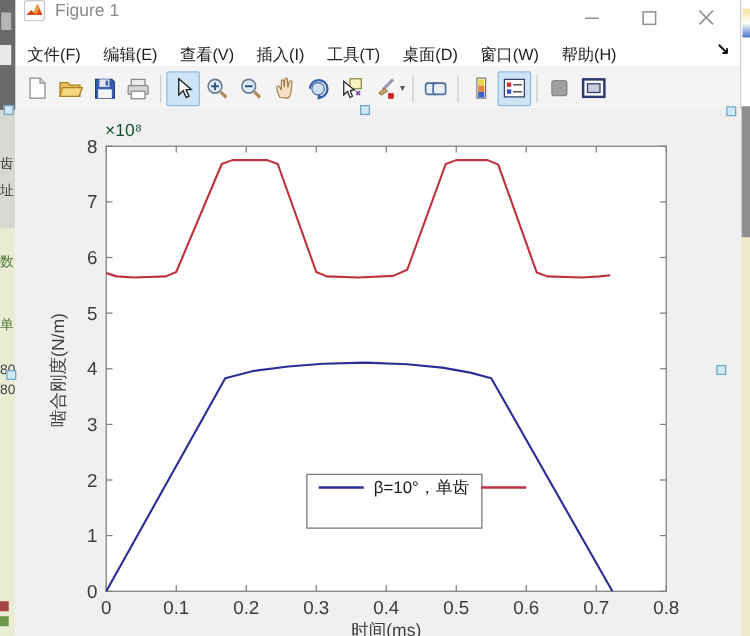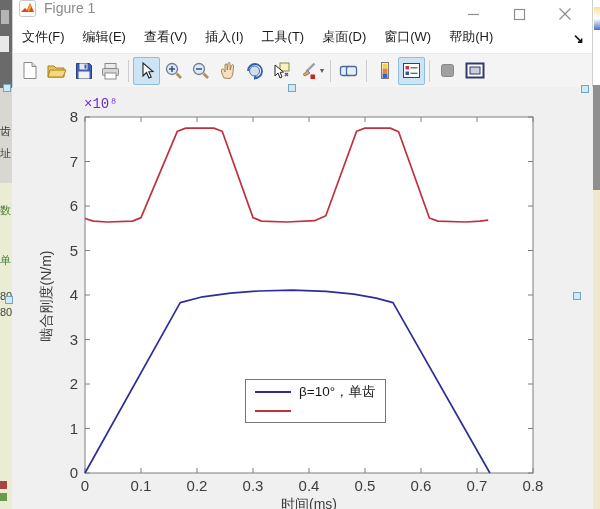--- a/index.html
+++ b/index.html
@@ -9,43 +9,43 @@
   .bg-strip{position:absolute;z-index:0;}
   .frag{position:absolute;font-size:11px;line-height:11px;z-index:1;}
   
   .fig-window{position:absolute;left:12px;top:0;width:581px;height:509px;background:#ffffff;
               border-left:1px solid #cfcfcf;border-right:1px solid #cfcfcf;box-sizing:border-box;z-index:2;}
   .titlebar{height:28px;background:#ffffff;display:flex;align-items:flex-start;position:relative;}
   .app-icon{width:17px;height:17px;margin-left:6px;}
   .title-text{margin-left:8px;font-size:14px;color:#8a8a8a;}
   .win-btns{position:absolute;right:4px;top:0;height:28px;display:flex;}
   .wbtn{width:46px;height:28px;display:flex;align-items:center;justify-content:center;color:#8f8f8f;}
-  .menubar{height:25px;display:flex;align-items:flex-start;background:#ffffff;position:relative;
+  .menubar{height:25px;display:flex;align-items:flex-end;background:#ffffff;position:relative;
            border-bottom:1px solid #ececec;}
   .menu-item{padding:0 9px;font-size:13px;color:#1c1c1c;}
   .dock-arrow{position:absolute;right:8px;top:3px;font-size:13px;color:#111;font-weight:bold;}
   .toolbar{height:33px;background:#f4f4f4;display:flex;align-items:center;padding-left:3px;
            border-bottom:1px solid #dddddd;}
   .tbtn{width:25px;height:26px;display:flex;align-items:center;justify-content:center;
         border:1px solid transparent;border-radius:2px;margin:0 0px;}
   .tbtn.sel{background:#cde3f6;border-color:#8fbde2;}
   .tsep{width:1px;height:22px;background:#cccccc;margin:0 4px;}
   .dd-arrow{font-size:8px;color:#555;margin-left:-2px;margin-right:2px;}
   
   .fig-canvas{position:absolute;left:12px;top:87px;width:581px;height:422px;background:#f0f0f1;z-index:2;}
   #plot-svg{position:absolute;left:0;top:0;z-index:3;pointer-events:none;}
   #plot-svg text{font-family:"Liberation Sans",sans-serif;fill:#3d3d3d;font-size:15px;}
-  .y-exponent{position:absolute;left:84px;top:96px;font-size:14px;color:#6d28d9;z-index:4;font-family:Liberation Mono, monospace;}
+  .y-exponent{position:absolute;left:84px;top:96px;font-size:14px;color:#14532d;z-index:4;}
   .x-label{position:absolute;left:259px;top:496px;width:100px;text-align:center;
            font-size:14px;color:#3d3d3d;z-index:4;}
   .y-label{position:absolute;left:-41px;top:288px;width:174px;height:16px;text-align:center;
            font-size:14px;color:#3d3d3d;transform:rotate(-90deg);z-index:4;}
   
   .legend-box{position:absolute;left:245px;top:379px;width:139px;height:42px;background:#ffffff;
-              border:1px solid #767676;z-index:5;display:flex;flex-direction:column;justify-content:center;}
+              border:1px solid #767676;z-index:5;display:flex;flex-direction:row;justify-content:space-between;}
   .legend-row{display:flex;align-items:center;height:19px;padding-left:9px;}
   .legend-sample{width:36px;height:2px;margin-right:8px;}
   .legend-label{font-size:13.5px;color:#1a1a1a;white-space:nowrap;}
   
   .handle{position:absolute;width:8px;height:8px;background:#cfe9f6;border:1.5px solid #6fa6c4;
           box-sizing:border-box;z-index:8;}
 </style>
 </head>
 <body>
 

